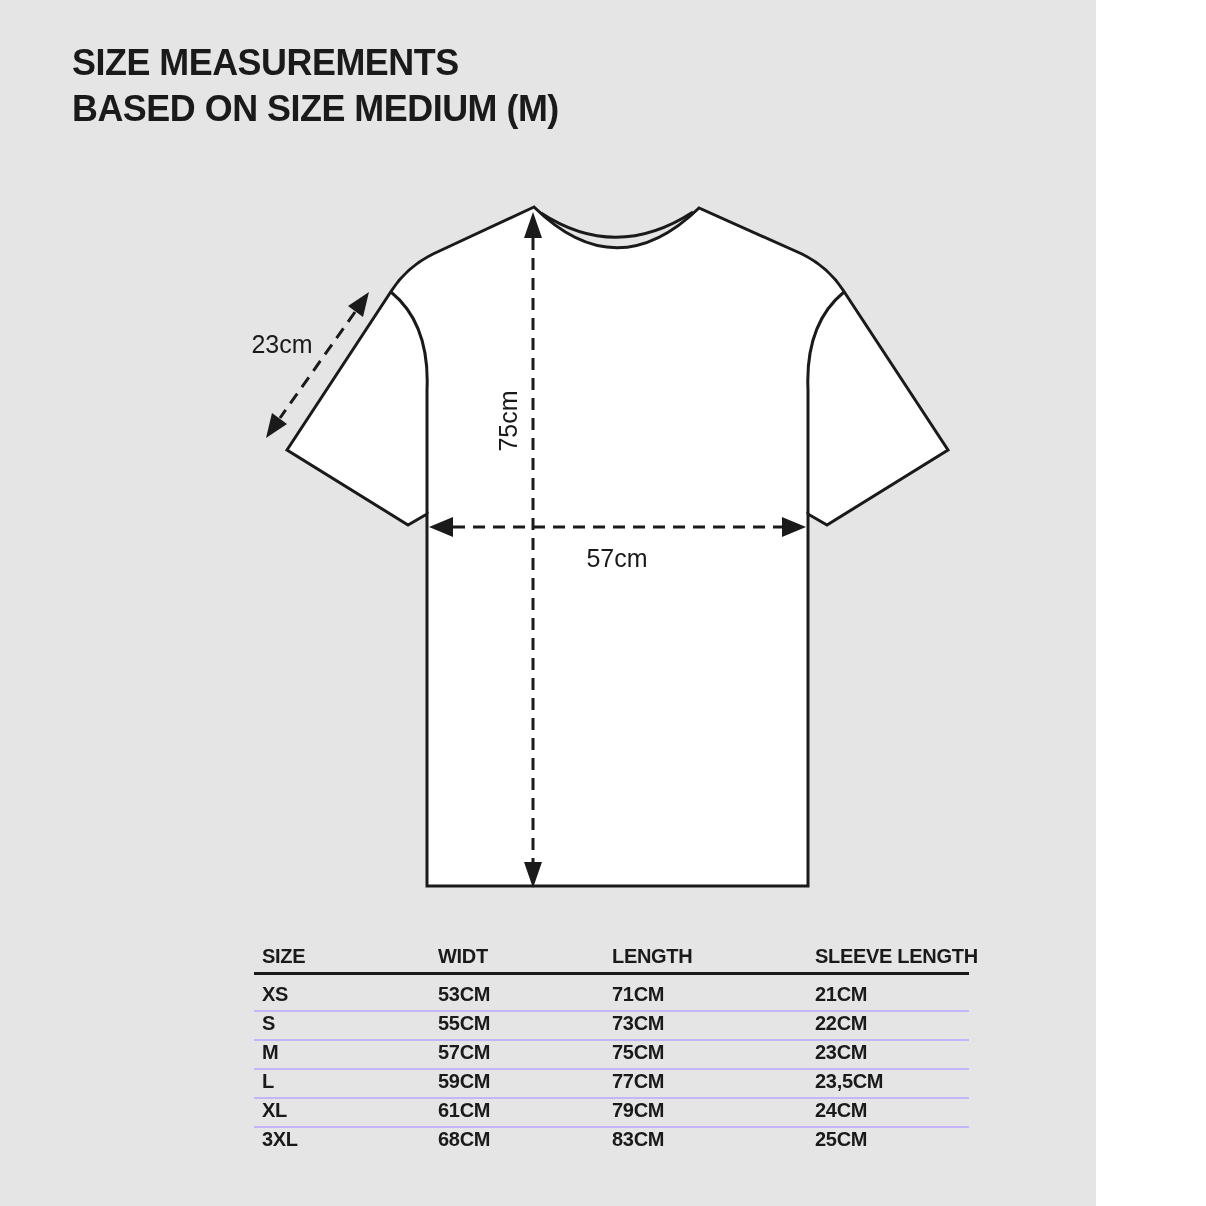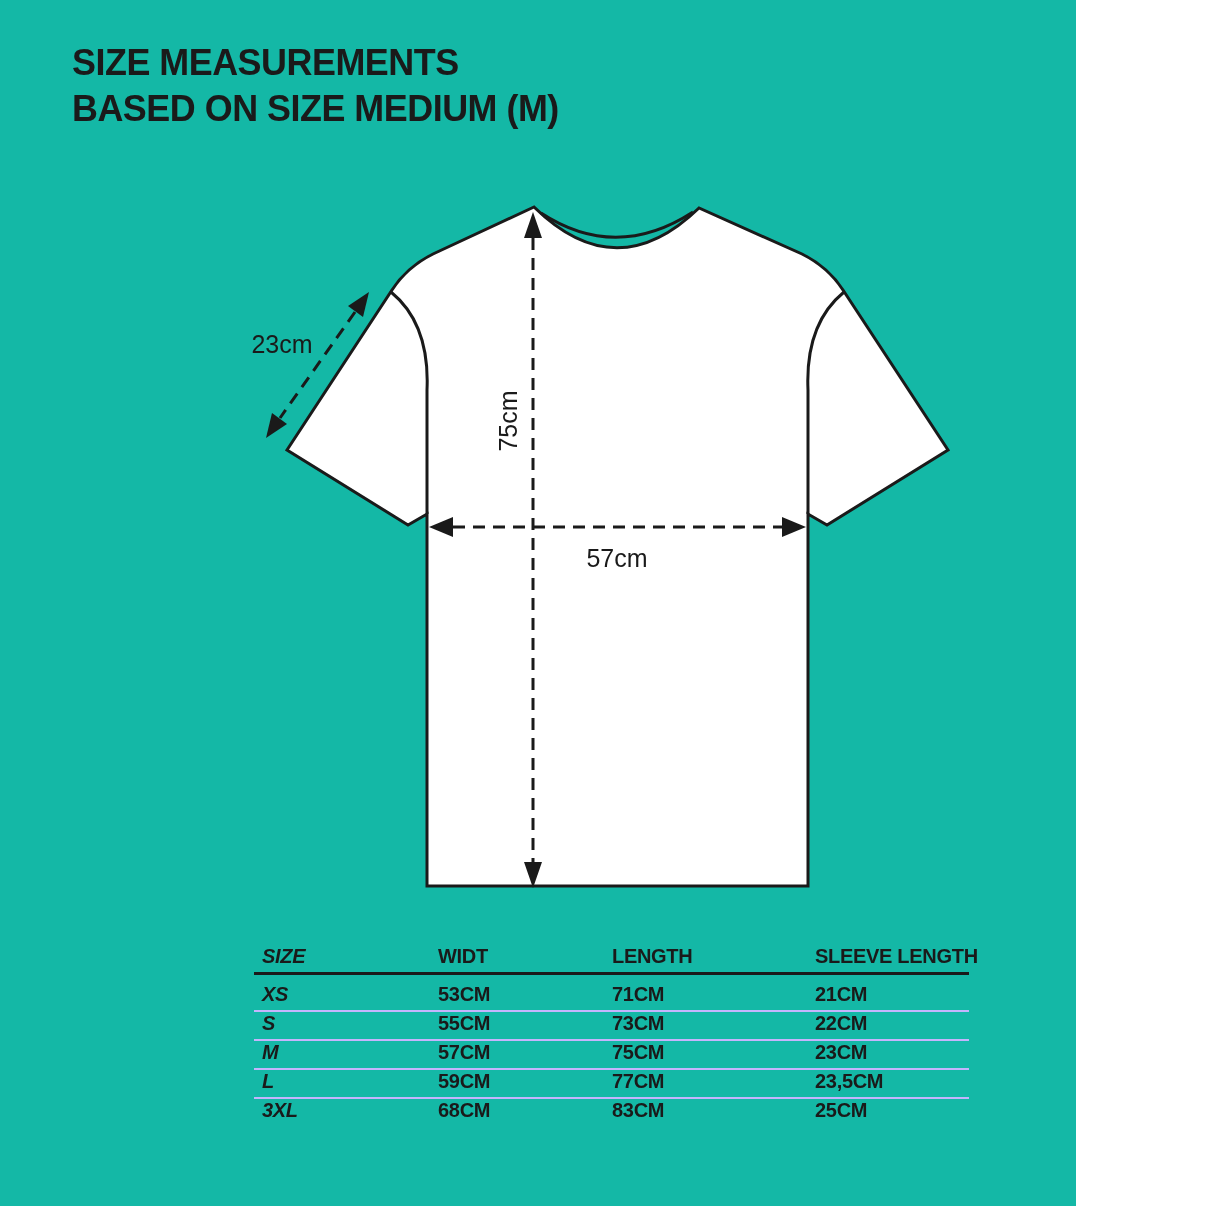--- a/index.html
+++ b/index.html
@@ -5,23 +5,24 @@
   html, body {
     margin: 0;
     padding: 0;
     background: #ffffff;
     font-family: "Liberation Sans", sans-serif;
   }
   .canvas {
     position: relative;
     width: 1076px;
     height: 1206px;
-    background: #14b8a6;
+    background: #e5e5e5;
     overflow: hidden;
     color: #1a1a1a;
+    padding-left: 20px;
   }
   .title {
     position: absolute;
     left: 72px;
     top: 40px;
     font-size: 37px;
     font-weight: 800;
     line-height: 46px;
     letter-spacing: -0.5px;
     color: #1a1a1a;
@@ -72,21 +73,21 @@
     font-size: 20px;
     letter-spacing: -0.3px;
     color: #1a1a1a;
   }
   .size-table th, .size-table td {
     text-align: left;
     vertical-align: bottom;
     padding: 0 0 4px 0;
     white-space: nowrap;
   }
-  .size-table th:first-child, .size-table td:first-child { padding-left: 8px; font-style: italic; }
+  .size-table th:first-child, .size-table td:first-child { padding-left: 8px; }
   .size-table thead th {
     height: 30px;
     border-bottom: 3px solid #1a1a1a;
     text-transform: uppercase;
   }
   .size-table tbody td { height: 19px; border-bottom: 2px solid #c4b5fd; }
   .size-table tbody tr.first td { height: 31px; }
   .size-table tbody tr.last td { border-bottom: none; }
 </style>
 </head>
@@ -172,20 +173,26 @@
         <td>57CM</td>
         <td>75CM</td>
         <td>23CM</td>
       </tr>
       <tr>
         <td>L</td>
         <td>59CM</td>
         <td>77CM</td>
         <td>23,5CM</td>
       </tr>
+      <tr>
+        <td>XL</td>
+        <td>61CM</td>
+        <td>79CM</td>
+        <td>24CM</td>
+      </tr>
       <tr class="last">
         <td>3XL</td>
         <td>68CM</td>
         <td>83CM</td>
         <td>25CM</td>
       </tr>
     </tbody>
   </table>
 
 </div>

